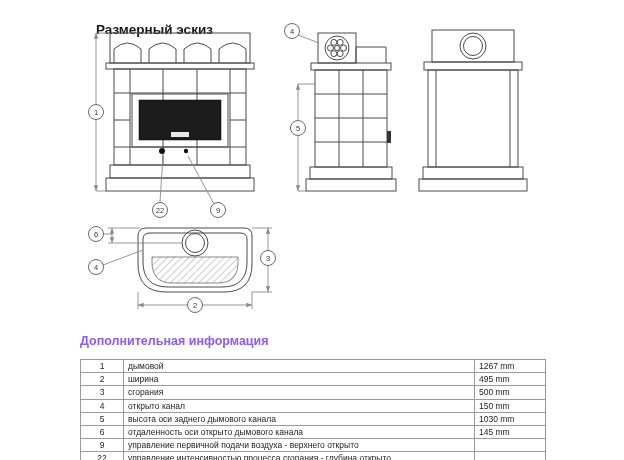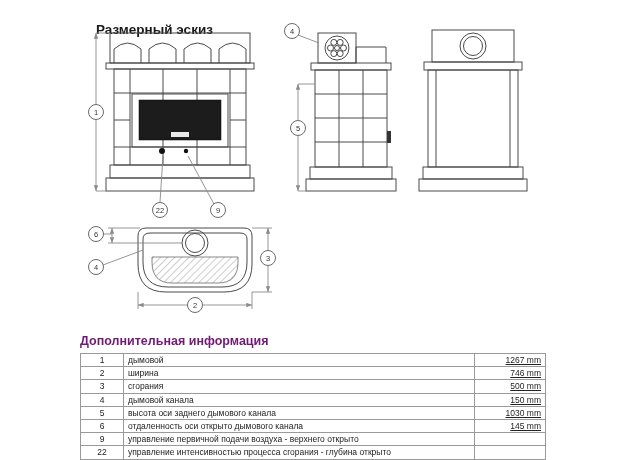--- a/index.html
+++ b/index.html
@@ -14,28 +14,28 @@
   .sketch { position:absolute; left:0; top:0; }
 
   
   .ln   { stroke:#4a4a4a; fill:none; stroke-width:1; }
   .dim  { stroke:#8a8a8a; fill:none; stroke-width:0.9; }
   .co   { fill:#ffffff; stroke:#6a6a6a; stroke-width:1; }
   .cot  { font:7.5px "Liberation Sans", sans-serif; fill:#333; text-anchor:middle; }
 
   
   .info { position:absolute; left:80px; top:334px; width:466px; }
-  .info-title { margin:0 0 5px 0; font-size:12.5px; font-weight:bold; color:#701a75; }
+  .info-title { margin:0 0 11px 0; font-size:12.5px; font-weight:bold; color:#8b5cf6; }
   table.info-table { width:100%; border-collapse:collapse; }
   table.info-table td {
     border:1px solid #9a9a9a; font-size:8.5px; line-height:1.2;
     padding:1px 4px; color:#222; vertical-align:middle;
   }
   td.c-num { width:34px; text-align:center; }
-  td.c-val { width:62px; text-align:right; white-space:nowrap;text-decoration:underline; }
+  td.c-val { width:62px; text-align:left; white-space:nowrap; }
 </style>
 </head>
 <body>
 
 <div class="page">
 
   <h1 class="main-title">Размерный эскиз</h1>
 
   <svg class="sketch" width="624" height="330" viewBox="0 0 624 330">
     <defs>
@@ -186,30 +186,30 @@
     <table class="info-table">
       <tbody>
         <tr>
           <td class="c-num">1</td>
           <td class="c-label">дымовой</td>
           <td class="c-val">1267 mm</td>
         </tr>
         <tr>
           <td class="c-num">2</td>
           <td class="c-label">ширина</td>
-          <td class="c-val">746 mm</td>
+          <td class="c-val">495 mm</td>
         </tr>
         <tr>
           <td class="c-num">3</td>
           <td class="c-label">сгорания</td>
           <td class="c-val">500 mm</td>
         </tr>
         <tr>
           <td class="c-num">4</td>
-          <td class="c-label">дымовой канала</td>
+          <td class="c-label">открыто канал</td>
           <td class="c-val">150 mm</td>
         </tr>
         <tr>
           <td class="c-num">5</td>
           <td class="c-label">высота оси заднего дымового канала</td>
           <td class="c-val">1030 mm</td>
         </tr>
         <tr>
           <td class="c-num">6</td>
           <td class="c-label">отдаленность оси открыто дымового канала</td>

